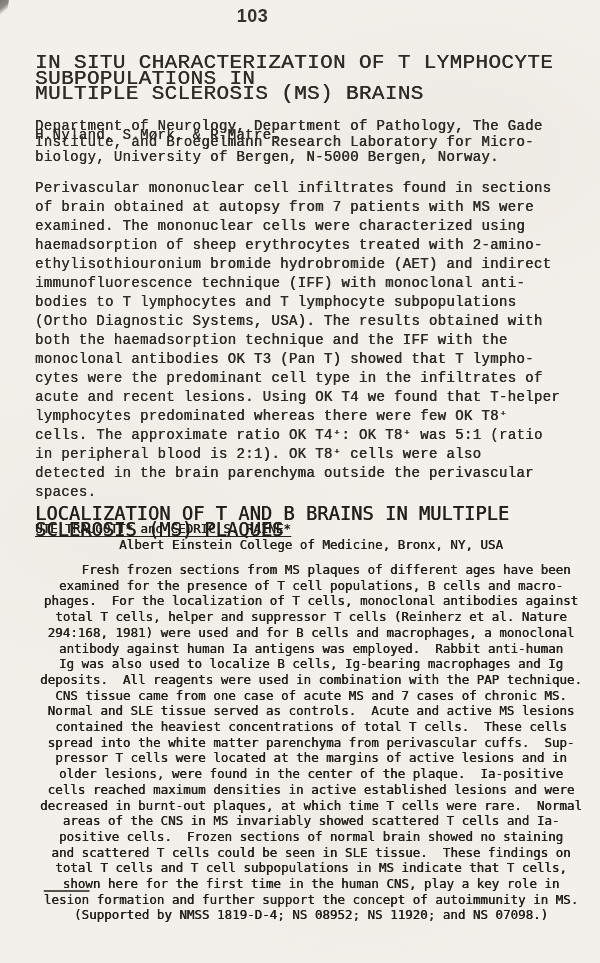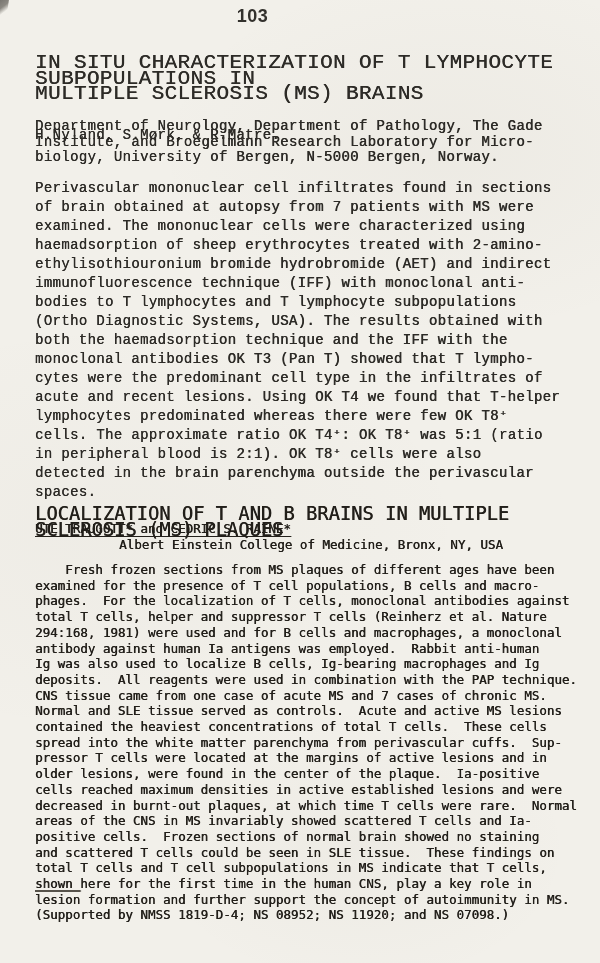--- a/index.html
+++ b/index.html
@@ -80,21 +80,21 @@
   }
   .a2-title   { top: 506px; font-weight: normal; margin: 0; position: absolute; width: 552px; }
   .a2-authors {
     top: 521px; position: absolute; width: 552px;
     text-decoration: underline;
     text-decoration-thickness: 1.3px;
     text-underline-offset: 2.5px;
     text-decoration-skip-ink: none;
   }
   .a2-affil   { top: 537px; position: absolute; width: 552px; text-align: center; }
-  .a2-body    { top: 562px; position: absolute; width: 552px; margin: 0; }
+  .a2-body    { top: 562px; position: absolute; width: 552px; margin: 0; text-align: center; }
 
   
   .pencil-underline {
     text-decoration-color: #56524a;
     text-decoration-thickness: 1.8px;
     text-underline-offset: 2px;
     text-decoration-skip-ink: none;
   }
   .pencil-overline {
     text-decoration: overline;

